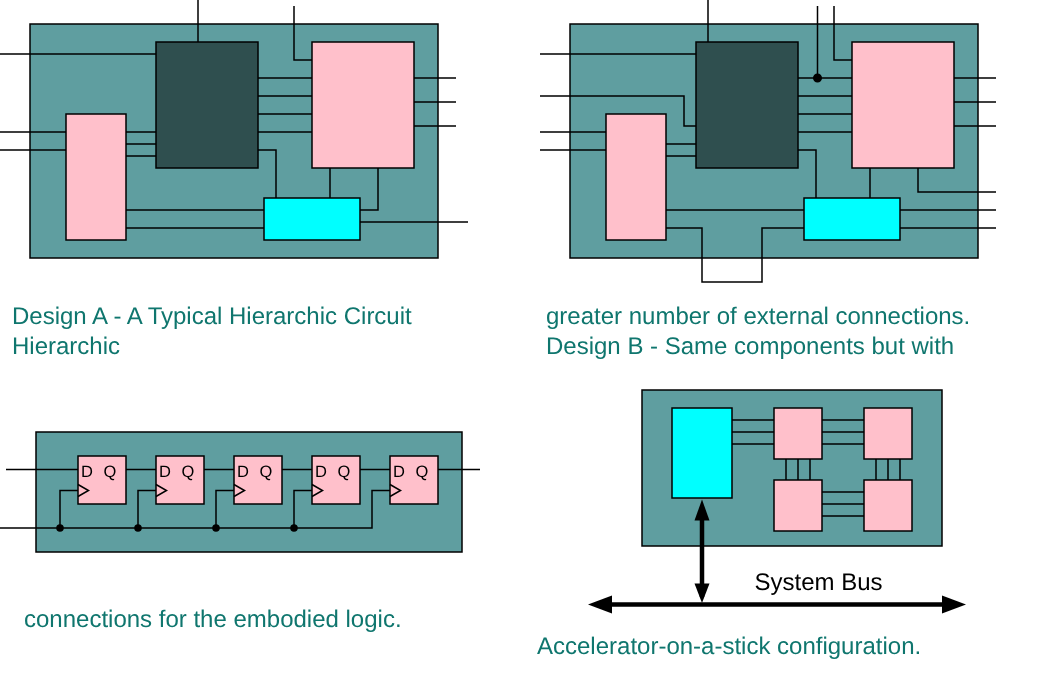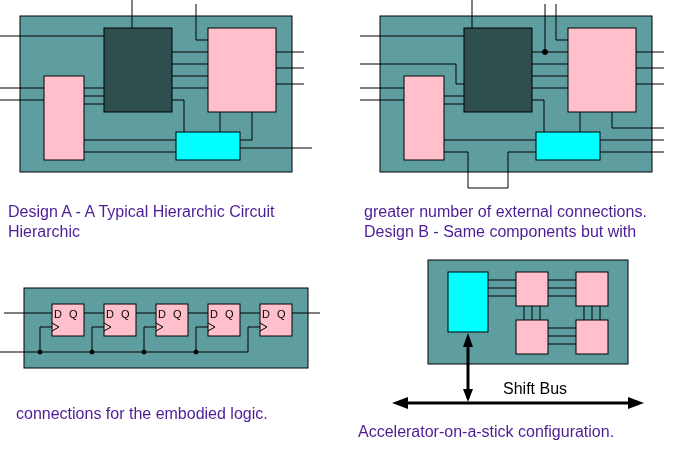--- a/index.html
+++ b/index.html
@@ -1,19 +1,19 @@
 <!DOCTYPE html>
 <html><head>
 <meta charset="utf-8">
 <style>
   html, body { margin:0; padding:0; background:#ffffff; }
   body { width:693px; height:464px; position:relative; overflow:hidden;
          font-family:"Liberation Sans", sans-serif; }
   svg { position:absolute; left:0; top:0; }
-  .cap { position:absolute; font-size:16px; line-height:20px; color:#4c1d95; white-space:nowrap; }
+  .cap { position:absolute; font-size:16px; line-height:20px; color:#0f766e; white-space:nowrap; }
   .bus-label { position:absolute; font-size:16px; color:#000; }
 </style>
 </head>
 <body>
 
 <svg width="693" height="464" viewBox="0 0 693 464">
 
   <g stroke="#000" stroke-width="1" fill="none">
     <rect x="20" y="16" width="272" height="156" fill="#5f9ea0" stroke="#000"></rect>
 
@@ -102,21 +102,21 @@
     <path d="M468 340 V398" stroke-width="3"></path>
     <polygon points="468,333 463,347 473,347" fill="#000" stroke="none"></polygon>
     <polygon points="468,402 463,389 473,389" fill="#000" stroke="none"></polygon>
 
     <path d="M400 403 H636" stroke-width="3"></path>
     <polygon points="392,403 408,397 408,409" fill="#000" stroke="none"></polygon>
     <polygon points="644,403 628,397 628,409" fill="#000" stroke="none"></polygon>
   </g>
 </svg>
 
-<span class="bus-label" style="left:503px; top:380px;">Shift Bus</span>
+<span class="bus-label" style="left:503px; top:380px;">System Bus</span>
 
 <div class="cap" style="left:8px; top:202px;">
   <div>Design A - A Typical Hierarchic Circuit</div>
   <div>Hierarchic</div>
 </div>
 <div class="cap" style="left:364px; top:202px;">
   <div>greater number of external connections.</div>
   <div>Design B - Same components but with</div>
 </div>
 <div class="cap" style="left:16px; top:404px;">

